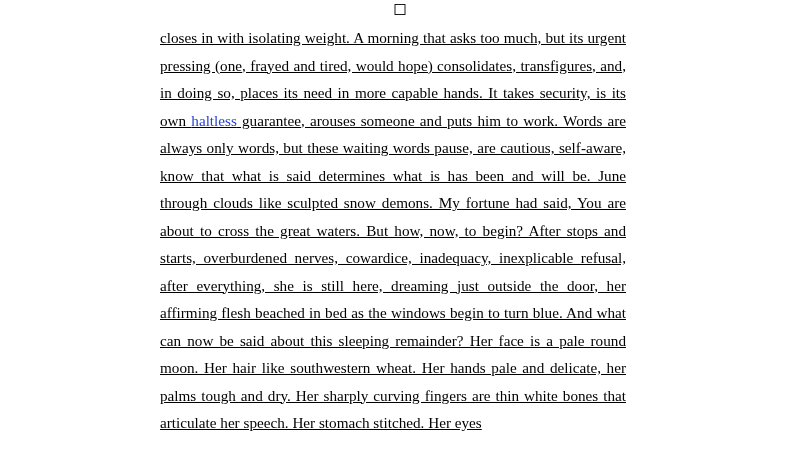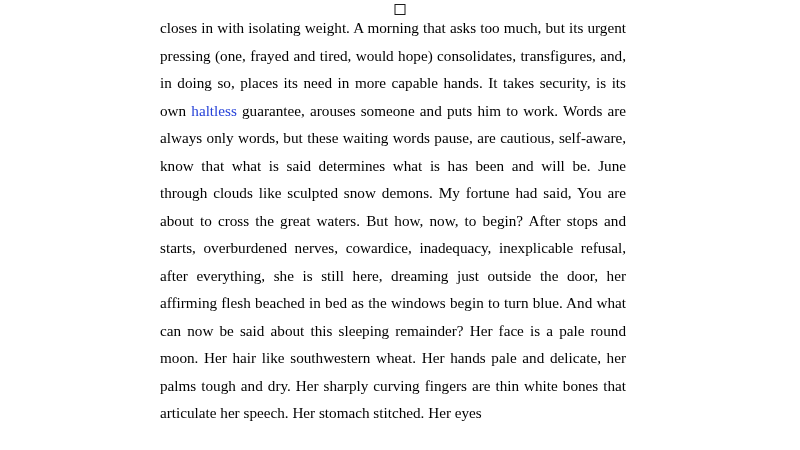--- a/index.html
+++ b/index.html
@@ -25,23 +25,24 @@
     left: 50%;
     transform: translateX(-50%);
     width: 11px;
     height: 11px;
     border: 1px solid #1a1a1a;
     background: #ffffff;
     box-sizing: border-box;
   }
   .text-column {
     position: absolute;
-    top: 14px;
+    top: 24px;
     left: 160px;
     width: 466px;
+    text-decoration: underline;
   }
   .body-text {
     font-family: "Liberation Serif", serif;
     font-size: 15.2px;
     line-height: 27.5px;
     color: #000000;
     text-align: justify;
     text-justify: inter-word;
     margin: 0;
     hyphens: none;

